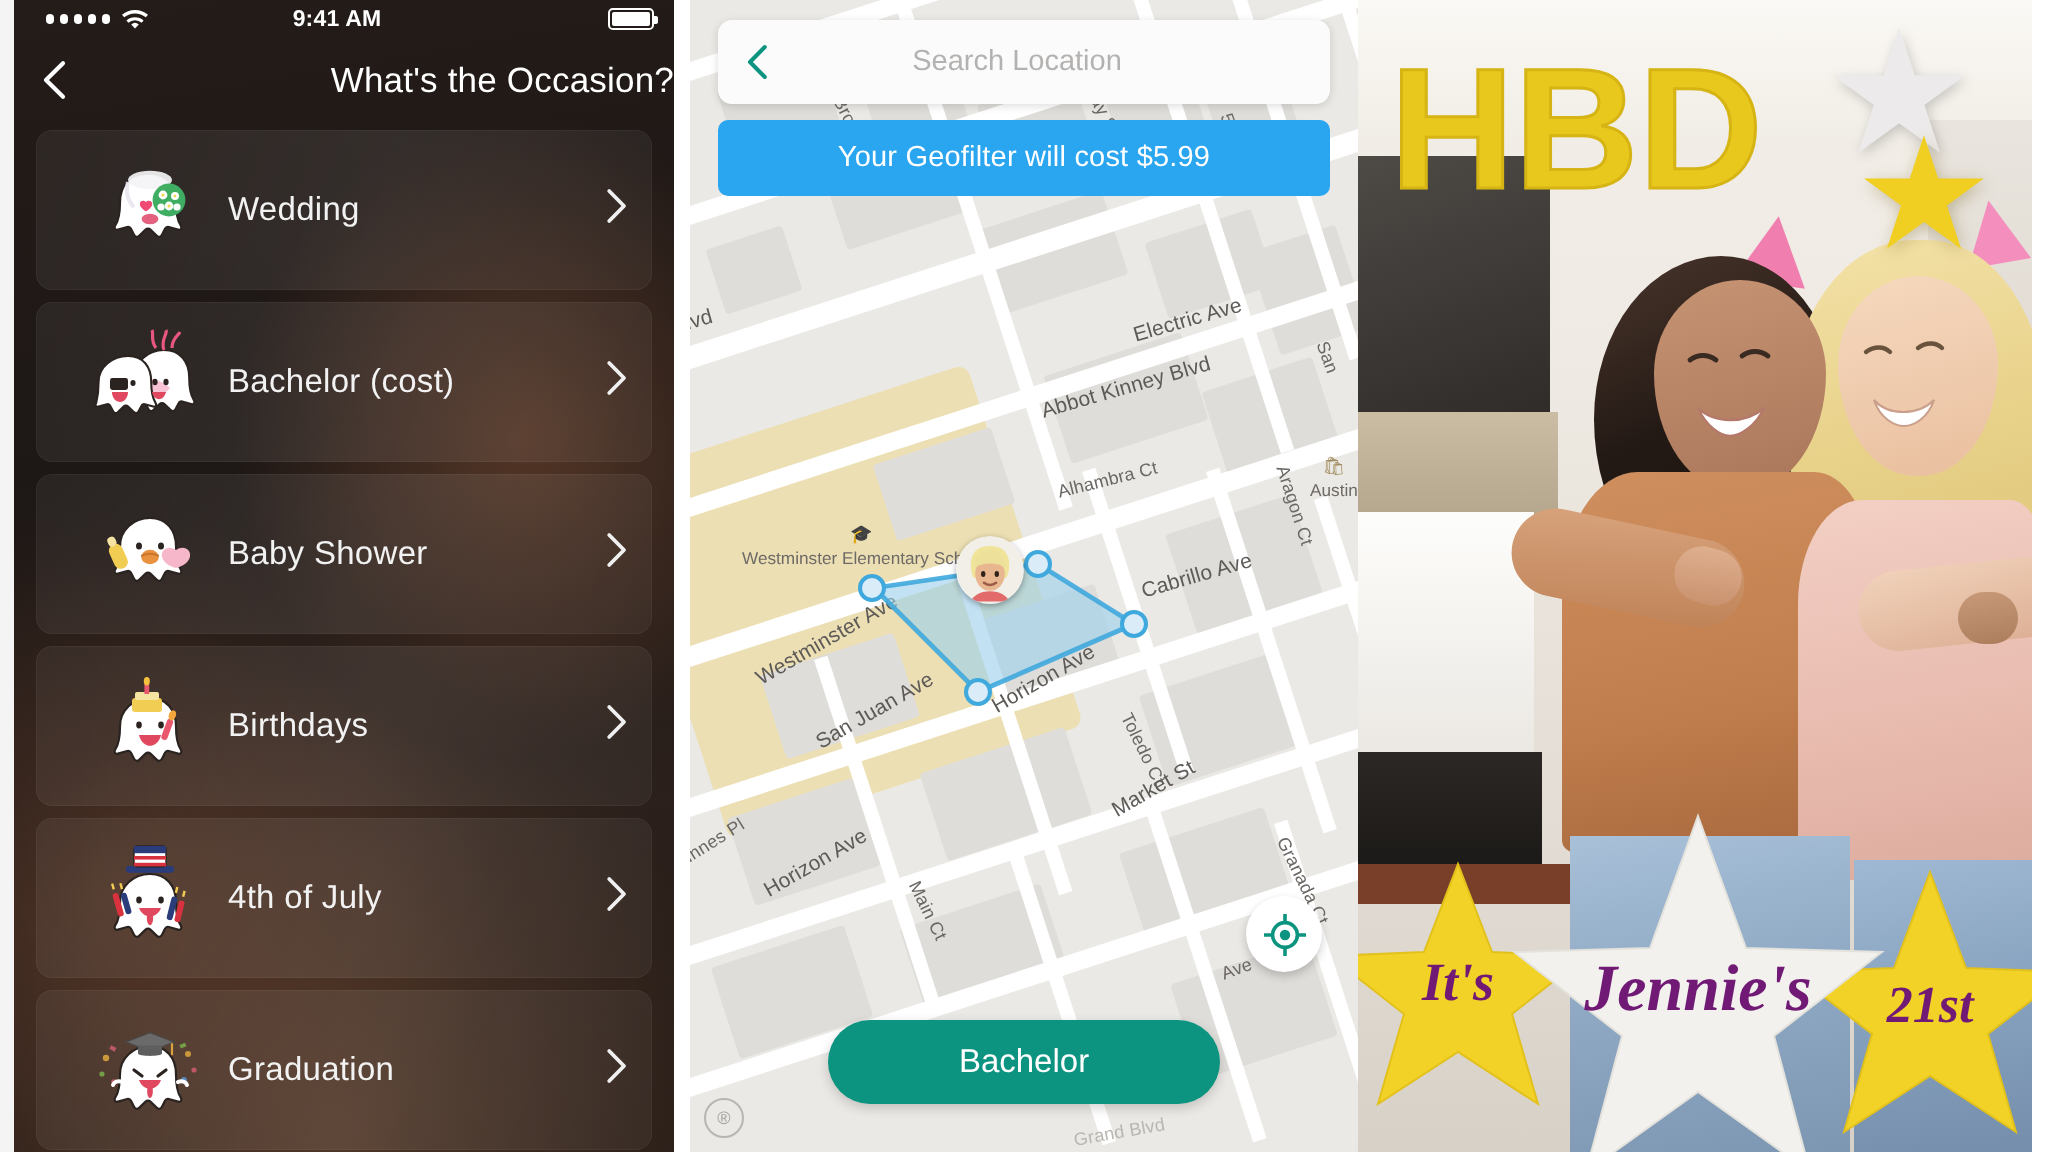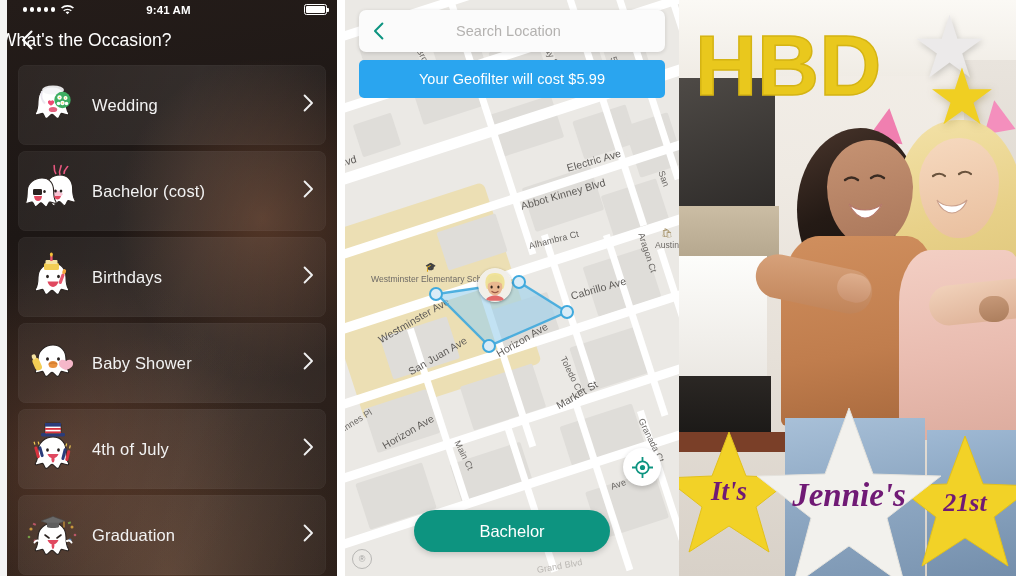--- a/index.html
+++ b/index.html
@@ -30,27 +30,27 @@
   .battery{ width:23px; height:10.5px; border:1.3px solid #fff; border-radius:2.4px;
     position:relative; padding:1.2px; }
   .battery::after{ content:""; position:absolute; right:-3.4px; top:3px; width:2px;
     height:4px; background:#fff; border-radius:0 1px 1px 0; }
   .battery i{ display:block; height:100%; background:#fff; border-radius:1px; }
 
   .navbar{ position:relative; z-index:10; height:42px; display:flex; align-items:center;
     padding:0 14px; }
   .nav-back{ width:26px; height:30px; display:flex; align-items:center; justify-content:center;
     cursor:pointer; }
-  .nav-title{ position:absolute; left:0; right:0; text-align:left; color:#fff;
+  .nav-title{ position:absolute; left:0; right:0; text-align:right; color:#fff;
     font-size:17.5px; letter-spacing:.1px; font-weight:400; pointer-events:none;}
 
   .occ-list{ position:relative; z-index:10; padding:4px 11px 0 18px; display:flex;
     flex-direction:column; gap:6px; }
   .occ-row{ height:80px; border-radius:8px; display:flex; align-items:center;
-    padding:0 12px 0 6px; cursor:pointer;
+    padding:0 12px 0 28px; cursor:pointer;
     background:linear-gradient(110deg, rgba(255,255,255,.055) 0%, rgba(255,255,255,.085) 55%, rgba(255,255,255,.045) 100%);
     box-shadow:inset 0 0 0 .5px rgba(255,255,255,.045); }
   .occ-icon{ width:58px; height:58px; flex:0 0 58px; display:flex; align-items:center;
     justify-content:center; }
   .occ-label{ color:#f2f2f2; font-size:16.5px; margin-left:10px; letter-spacing:.15px;}
   .occ-chev{ margin-left:auto; }
 
   
   .gap{ width:8px; height:576px; background:#ffffff; flex:0 0 8px; }
   .panel2{ position:relative; width:334px; height:576px; overflow:hidden; background:#e9e7e3; }
@@ -258,63 +258,63 @@
         <div class="occ-label">Bachelor (cost)</div>
         <div class="occ-chev">
           <svg width="11" height="18" viewBox="0 0 11 18">
             <path d="M1.6 1.5 9 9l-7.4 7.5" stroke="#f0f0f0" stroke-width="1.9" fill="none" stroke-linecap="round" stroke-linejoin="round"></path>
           </svg>
         </div>
       </div>
 
       <div class="occ-row">
         <div class="occ-icon">
+          <svg width="54" height="54" viewBox="0 0 54 54">
+            <path d="M27 9c8.2 0 13 6 13 14.2 0 4 .5 8.5 2.3 11.4.9 1.4.2 2.6-1.3 2.2l-4.6-1.3c-.9-.25-1.5.1-1.9.9l-1.5 3c-.6 1.2-1.8 1.3-2.7.4l-3.1-3c-.7-.7-1.7-.7-2.4 0l-3.1 3c-.9.9-2.1.8-2.7-.4l-1.5-3c-.4-.8-1-1.15-1.9-.9l-4.6 1.3c-1.5.4-2.2-.8-1.3-2.2C11.5 31.7 12 27.2 12 23.2 12 15 18.8 9 27 9Z" fill="#fff" stroke="#2a2320" stroke-width="1.1"></path>
+            <ellipse cx="21.5" cy="23" rx="1.5" ry="1.8" fill="#2a2320"></ellipse>
+            <ellipse cx="32.5" cy="23" rx="1.5" ry="1.8" fill="#2a2320"></ellipse>
+            <ellipse cx="27" cy="28.5" rx="4.4" ry="3.6" fill="#e8913e"></ellipse>
+            <path d="M22.6 28c2.9-1.4 6-1.4 8.8 0" stroke="#c9752c" stroke-width="1" fill="none"></path>
+            <g transform="translate(9,22) rotate(-24)">
+              <rect x="-4" y="0" width="7" height="13" rx="3.4" fill="#f2cd54"></rect>
+              <rect x="-2.6" y="-4" width="4.2" height="5" rx="2" fill="#f5e3a2"></rect>
+            </g>
+            <g transform="translate(40,25)">
+              <path d="M0 0c3.6-2.6 7.6-.6 7 3.2-.5 3.3-4.4 5-7 5.8-2.6-.8-6.5-2.5-7-5.8C-7.6-.6-3.6-2.6 0 0Z" fill="#f5b7c9"></path>
+            </g>
+          </svg>
+        </div>
+        <div class="occ-label">Baby Shower</div>
+        <div class="occ-chev">
+          <svg width="11" height="18" viewBox="0 0 11 18">
+            <path d="M1.6 1.5 9 9l-7.4 7.5" stroke="#f0f0f0" stroke-width="1.9" fill="none" stroke-linecap="round" stroke-linejoin="round"></path>
+          </svg>
+        </div>
+      </div>
+
+      <div class="occ-row">
+        <div class="occ-icon">
           <svg width="54" height="56" viewBox="0 0 54 56">
             <path d="M27 14c8.2 0 13 6 13 14.2 0 4 .5 8.5 2.3 11.4.9 1.4.2 2.6-1.3 2.2l-4.6-1.3c-.9-.25-1.5.1-1.9.9l-1.5 3c-.6 1.2-1.8 1.3-2.7.4l-3.1-3c-.7-.7-1.7-.7-2.4 0l-3.1 3c-.9.9-2.1.8-2.7-.4l-1.5-3c-.4-.8-1-1.15-1.9-.9l-4.6 1.3c-1.5.4-2.2-.8-1.3-2.2C11.5 36.7 12 32.2 12 28.2 12 20 18.8 14 27 14Z" fill="#fff" stroke="#2a2320" stroke-width="1.1"></path>
             <ellipse cx="21.5" cy="27.5" rx="1.4" ry="1.7" fill="#2a2320"></ellipse>
             <ellipse cx="32.5" cy="27.5" rx="1.4" ry="1.7" fill="#2a2320"></ellipse>
             <path d="M21.5 32.5h11c-.8 3.6-3.2 5.4-5.5 5.4s-4.7-1.8-5.5-5.4Z" fill="#e0485f"></path>
             <g transform="translate(18,7)">
               <rect x="0" y="7" width="15" height="7" rx="1.6" fill="#f2cd54"></rect>
               <rect x="1.5" y="4" width="12" height="4" rx="1" fill="#f5e3a2"></rect>
               <rect x="6.2" y="0" width="2.4" height="5" fill="#e8576e"></rect>
               <ellipse cx="7.4" cy="-1.4" rx="1.5" ry="2.1" fill="#f5c13c"></ellipse>
             </g>
             <g transform="translate(36,24) rotate(20)">
               <rect x="0" y="0" width="3.2" height="11" rx="1.5" fill="#e8576e"></rect>
               <ellipse cx="1.6" cy="-2" rx="1.8" ry="2.6" fill="#f5a63c"></ellipse>
             </g>
           </svg>
         </div>
         <div class="occ-label">Birthdays</div>
-        <div class="occ-chev">
-          <svg width="11" height="18" viewBox="0 0 11 18">
-            <path d="M1.6 1.5 9 9l-7.4 7.5" stroke="#f0f0f0" stroke-width="1.9" fill="none" stroke-linecap="round" stroke-linejoin="round"></path>
-          </svg>
-        </div>
-      </div>
-
-      <div class="occ-row">
-        <div class="occ-icon">
-          <svg width="54" height="54" viewBox="0 0 54 54">
-            <path d="M27 9c8.2 0 13 6 13 14.2 0 4 .5 8.5 2.3 11.4.9 1.4.2 2.6-1.3 2.2l-4.6-1.3c-.9-.25-1.5.1-1.9.9l-1.5 3c-.6 1.2-1.8 1.3-2.7.4l-3.1-3c-.7-.7-1.7-.7-2.4 0l-3.1 3c-.9.9-2.1.8-2.7-.4l-1.5-3c-.4-.8-1-1.15-1.9-.9l-4.6 1.3c-1.5.4-2.2-.8-1.3-2.2C11.5 31.7 12 27.2 12 23.2 12 15 18.8 9 27 9Z" fill="#fff" stroke="#2a2320" stroke-width="1.1"></path>
-            <ellipse cx="21.5" cy="23" rx="1.5" ry="1.8" fill="#2a2320"></ellipse>
-            <ellipse cx="32.5" cy="23" rx="1.5" ry="1.8" fill="#2a2320"></ellipse>
-            <ellipse cx="27" cy="28.5" rx="4.4" ry="3.6" fill="#e8913e"></ellipse>
-            <path d="M22.6 28c2.9-1.4 6-1.4 8.8 0" stroke="#c9752c" stroke-width="1" fill="none"></path>
-            <g transform="translate(9,22) rotate(-24)">
-              <rect x="-4" y="0" width="7" height="13" rx="3.4" fill="#f2cd54"></rect>
-              <rect x="-2.6" y="-4" width="4.2" height="5" rx="2" fill="#f5e3a2"></rect>
-            </g>
-            <g transform="translate(40,25)">
-              <path d="M0 0c3.6-2.6 7.6-.6 7 3.2-.5 3.3-4.4 5-7 5.8-2.6-.8-6.5-2.5-7-5.8C-7.6-.6-3.6-2.6 0 0Z" fill="#f5b7c9"></path>
-            </g>
-          </svg>
-        </div>
-        <div class="occ-label">Baby Shower</div>
         <div class="occ-chev">
           <svg width="11" height="18" viewBox="0 0 11 18">
             <path d="M1.6 1.5 9 9l-7.4 7.5" stroke="#f0f0f0" stroke-width="1.9" fill="none" stroke-linecap="round" stroke-linejoin="round"></path>
           </svg>
         </div>
       </div>
 
       <div class="occ-row">
         <div class="occ-icon">
           <svg width="54" height="56" viewBox="0 0 54 56">

